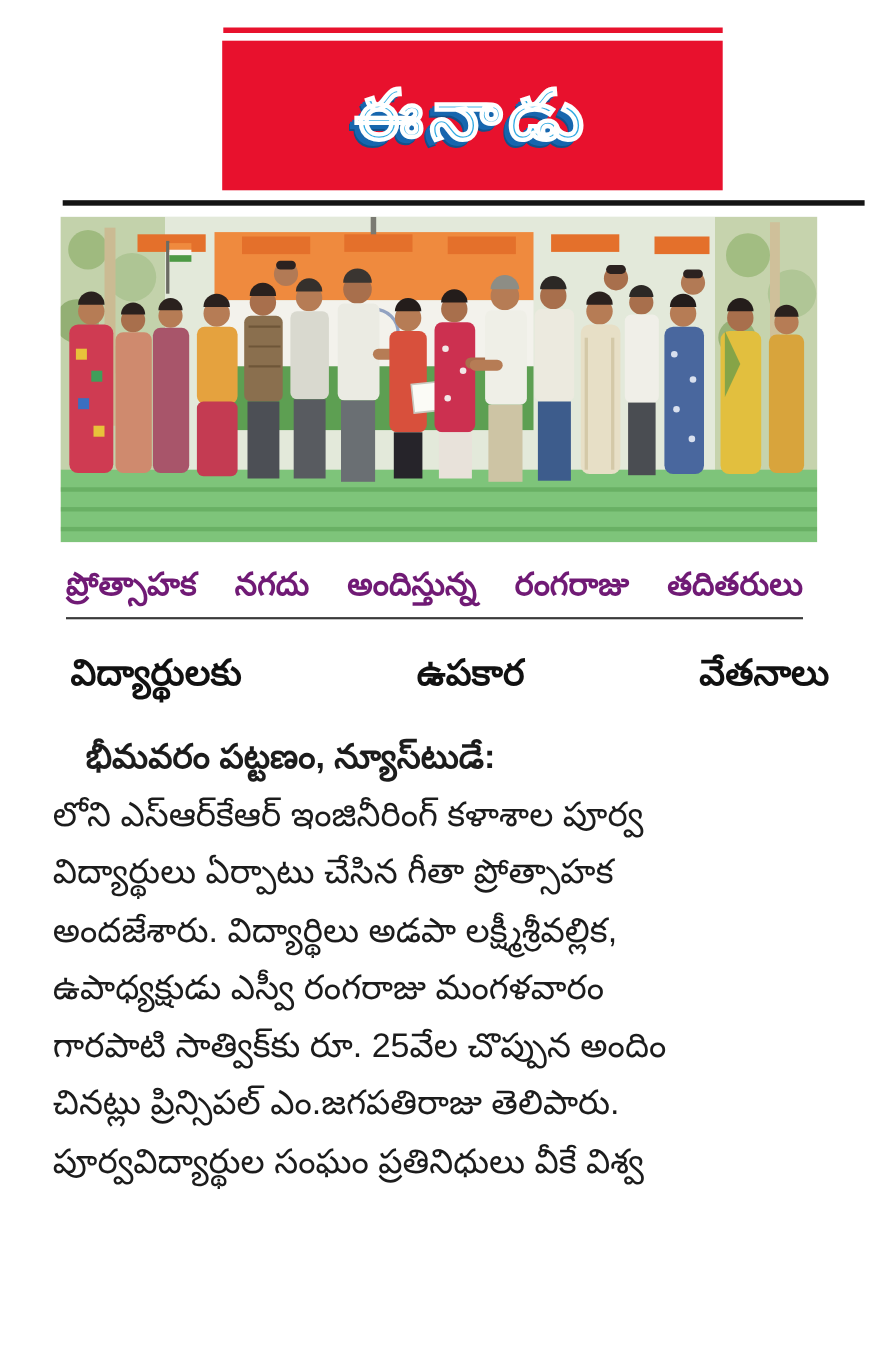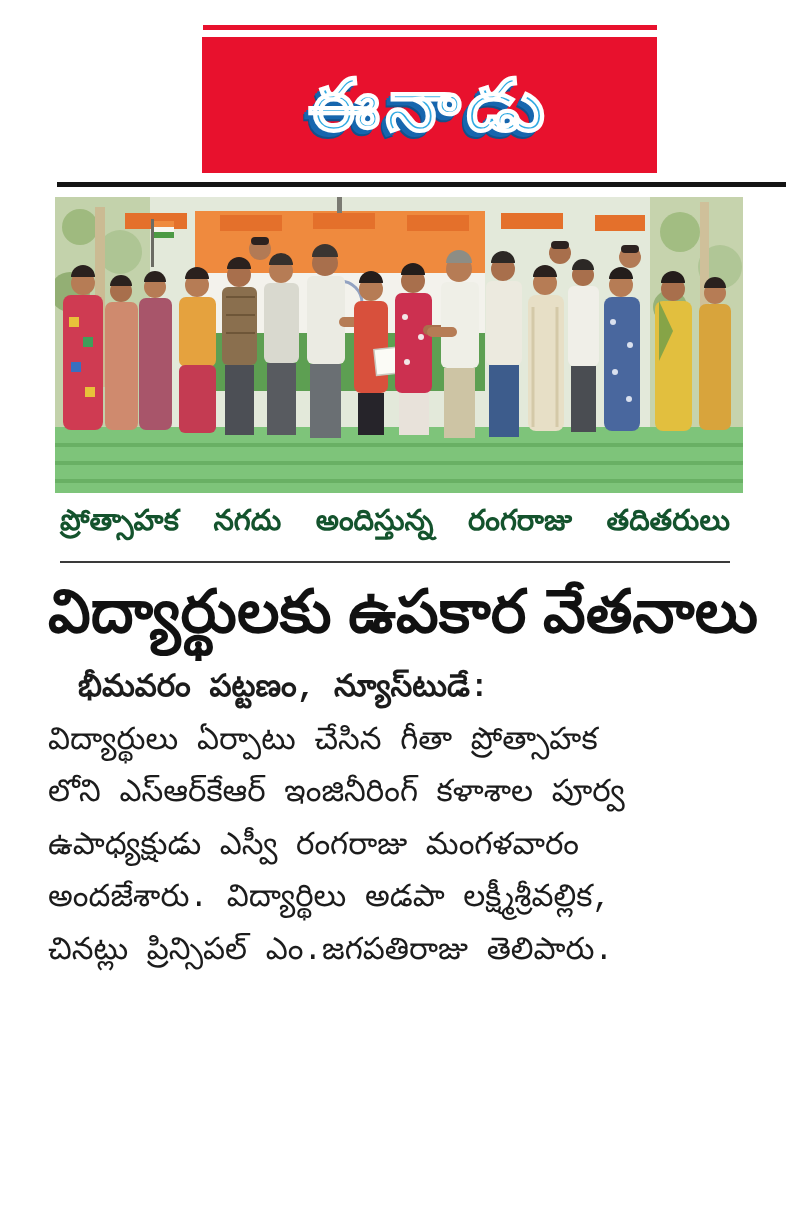--- a/index.html
+++ b/index.html
@@ -15,21 +15,21 @@
     position: absolute; top: 25px; left: 203px;
     width: 454px; height: 5px; background: #e8112d;
   }
   .masthead {
     position: absolute; top: 37px; left: 202px;
     width: 455px; height: 136px;
     background: #e8112d;
     display: flex; align-items: center; justify-content: center;
   }
   .masthead-logo {
-    font-size: 72px; font-weight: bold; line-height: 1;
+    font-size: 63px; font-weight: bold; line-height: 1;
     color: #2fa9e2;
     letter-spacing: 6px;
     -webkit-text-stroke: 2px #ffffff;
     text-shadow:
       -3px 3px 0 #1766ae,
       -5px 5px 0 #1766ae,
       -6px 7px 0 #12518b;
     white-space: nowrap;
   }
   .black-rule {
@@ -37,46 +37,46 @@
     width: 729px; height: 5px; background: #141414;
   }
   .photo-wrap {
     position: absolute; top: 197px; left: 55px;
     width: 688px; height: 296px;
     background: #dfe8d8;
     overflow: hidden;
   }
   .photo-wrap svg { display: block; }
   .caption {
-    position: absolute; top: 504px; left: 60px;
+    position: absolute; top: 516px; left: 60px;
     width: 670px;
-    font-size: 29px; font-weight: bold; color: #14532d;
+    font-size: 29px; font-weight: bold; color: #701a75;
     text-align: justify;
     -moz-text-align-last: justify;
     text-align-last: justify;
     white-space: nowrap;
   }
   .caption-rule {
     position: absolute; top: 561px; left: 60px;
     width: 670px; height: 2px; background: #3a3a3a;
   }
   .headline {
-    position: absolute; top: 579px; left: 48px;
+    position: absolute; top: 579px; left: 64px;
     width: 690px;
-    font-size: 60px; font-weight: bold; color: #111;
+    font-size: 33px; font-weight: bold; color: #111;
     line-height: 66px;
     text-align: justify;
     -moz-text-align-last: justify;
     text-align-last: justify;
     white-space: nowrap;
   }
   .article {
     position: absolute; top: 662px; left: 48px;
     width: 697px;
-    font-size: 31px; line-height: 52.5px; color: #1c1c1c; font-family: Liberation Mono, monospace;
+    font-size: 31px; line-height: 52.5px; color: #1c1c1c;
   }
   .article .line {
     text-align: justify;
     -moz-text-align-last: justify;
     text-align-last: justify;
     height: 52.5px;
     white-space: nowrap;
     display: flex; justify-content: space-between;
   }
   .article .line > span { display: inline-block; }
@@ -265,18 +265,20 @@
 
 <div class="caption">ప్రోత్సాహక నగదు అందిస్తున్న రంగరాజు తదితరులు</div>
 <div class="caption-rule"></div>
 
 <h1 class="headline">విద్యార్థులకు ఉపకార వేతనాలు</h1>
 
 <div class="article">
   <div class="line first">
     <span class="dateline">భీమవరం పట్టణం, న్యూస్‌టుడే:</span>
   </div>
+  <div class="line">లోని ఎస్ఆర్‌కేఆర్ ఇంజినీరింగ్ కళాశాల పూర్వ</div>
   <div class="line">విద్యార్థులు ఏర్పాటు చేసిన గీతా ప్రోత్సాహక</div>
-  <div class="line">లోని ఎస్ఆర్‌కేఆర్ ఇంజినీరింగ్ కళాశాల పూర్వ</div>
+  <div class="line">అందజేశారు. విద్యార్థిలు అడపా లక్ష్మీశ్రీవల్లిక,</div>
   <div class="line">ఉపాధ్యక్షుడు ఎస్వీ రంగరాజు మంగళవారం</div>
-  <div class="line">అందజేశారు. విద్యార్థిలు అడపా లక్ష్మీశ్రీవల్లిక,</div>
+  <div class="line">గారపాటి సాత్విక్‌కు రూ. 25వేల చొప్పున అందిం</div>
   <div class="line">చినట్లు ప్రిన్సిపల్ ఎం.జగపతిరాజు తెలిపారు.</div>
+  <div class="line">పూర్వవిద్యార్థుల సంఘం ప్రతినిధులు వీకే విశ్వ</div>
 </div>
 
 </body></html>

